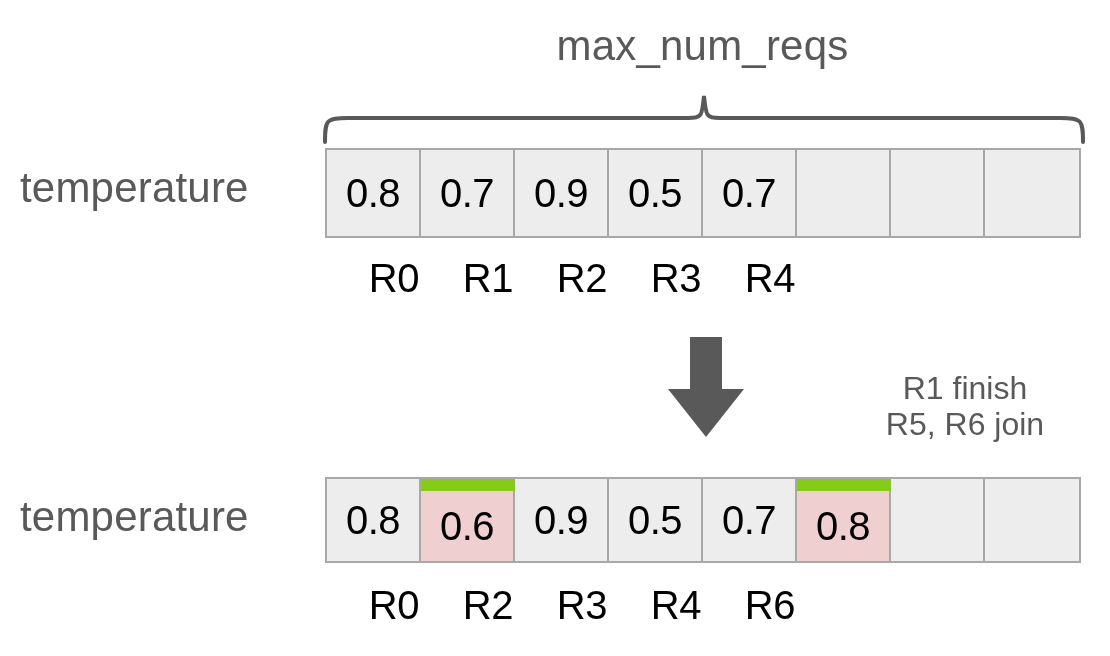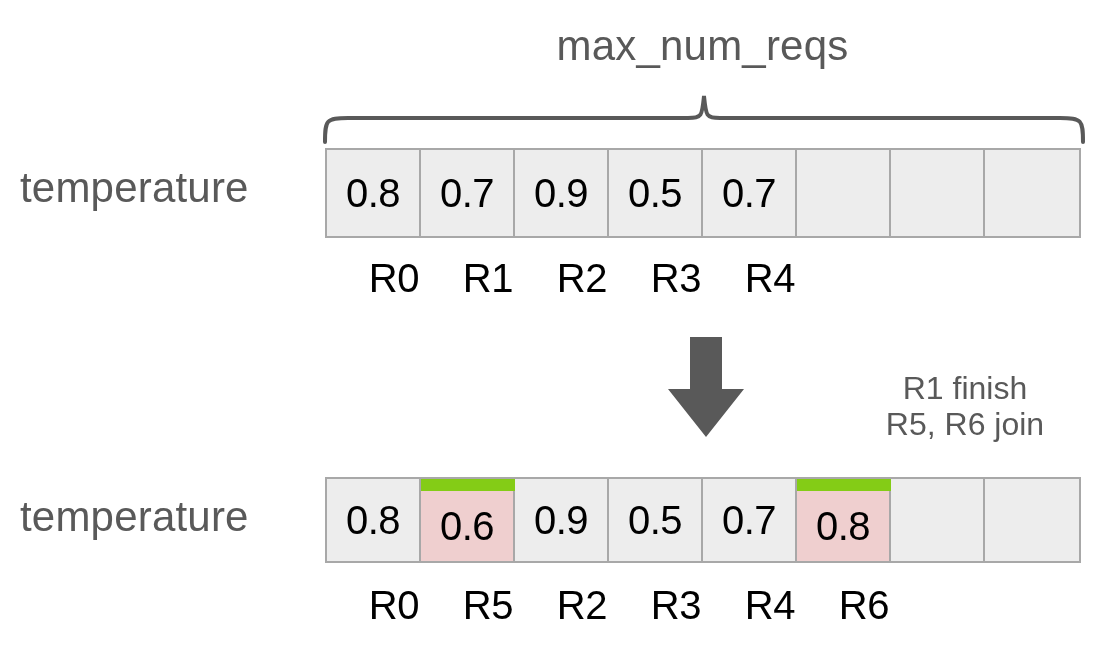--- a/index.html
+++ b/index.html
@@ -180,21 +180,20 @@
     <div class="cell">0.9</div>
     <div class="cell">0.5</div>
     <div class="cell">0.7</div>
     <div class="cell highlight">0.8</div>
     <div class="cell empty"></div>
     <div class="cell empty"></div>
   </div>
 
   <div class="ids bottom">
     <div class="id-cell">R0</div>
-    <div class="id-cell">R5</div>
     <div class="id-cell">R2</div>
     <div class="id-cell">R3</div>
     <div class="id-cell">R4</div>
     <div class="id-cell">R6</div>
     <div class="id-cell blank"></div>
     <div class="id-cell blank"></div>
   </div>
 
 </div>
 

